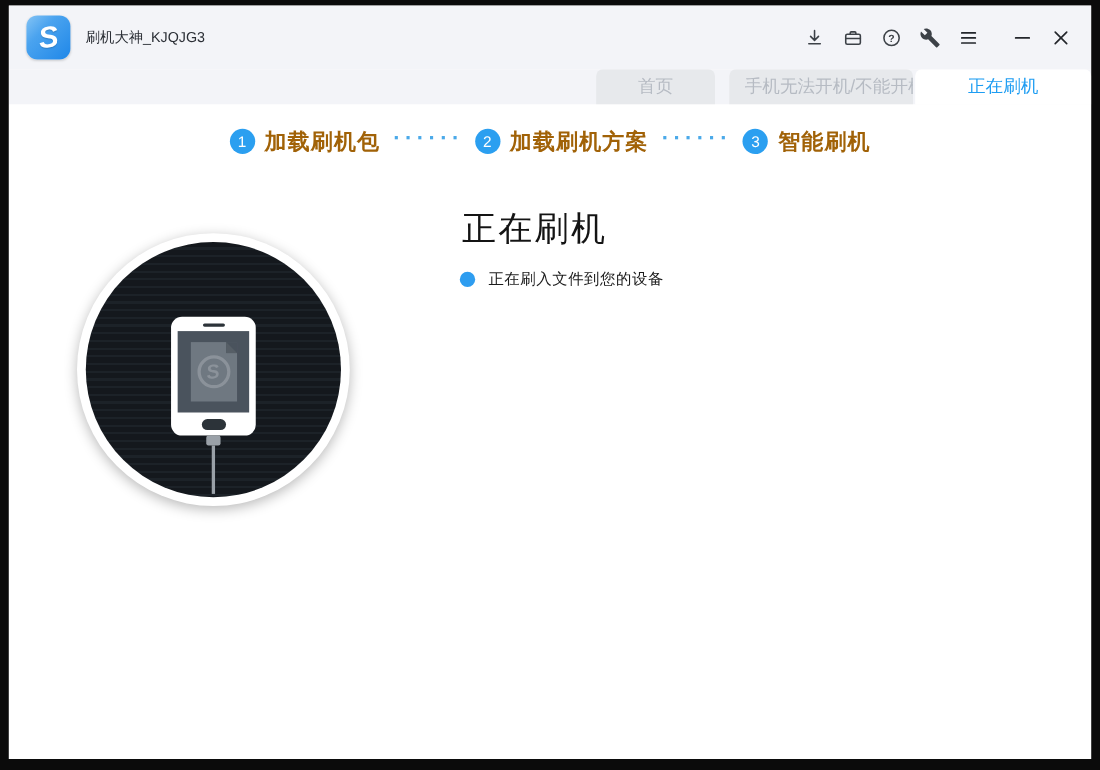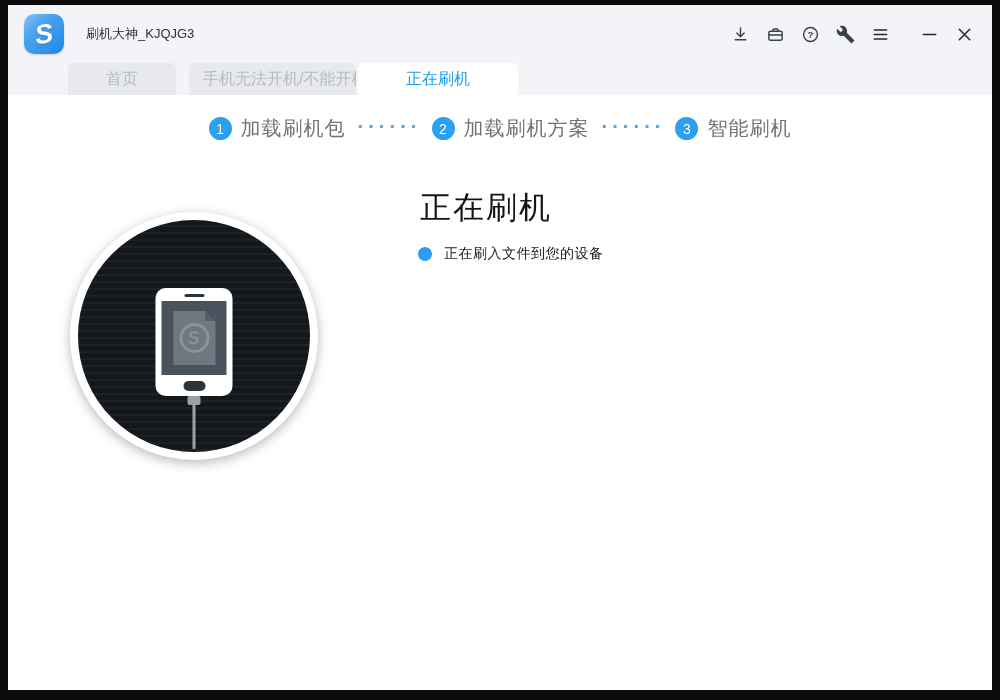--- a/index.html
+++ b/index.html
@@ -27,32 +27,32 @@
     border-radius:10px;
     background:linear-gradient(135deg,#85c4f5 0%,#4aa3ef 35%,#1f87e8 100%);
     display:flex; align-items:center; justify-content:center;
     box-shadow:0 1px 2px rgba(0,0,0,.15);
   }
   .logo-s {
     color:#fff; font-size:27px; font-weight:bold; font-style:italic;
     transform:rotate(-8deg); line-height:1;
     text-shadow:0 1px 1px rgba(0,0,0,.15);
   }
-  .win-title { margin-left:22px; font-size:13px; color:#2b2f36; }
+  .win-title { margin-left:14px; font-size:13px; color:#2b2f36; }
   .tb-icons {
     position:absolute; right:18px; top:0; height:58px;
     display:flex; align-items:center; gap:15px;
   }
   .tb-icon { width:20px; height:20px; display:flex; align-items:center; justify-content:center; cursor:pointer; }
   .tb-icon svg { width:19px; height:19px; }
   .tb-icon.gap { margin-left:14px; }
   
   .tabbar {
     height:32px; background:#f3f4f8;
-    display:flex; align-items:flex-end; flex:0 0 auto;
+    display:flex; align-items:flex-end; flex:0 0 auto;justify-content:flex-end;
   }
   .tab {
     height:32px; display:flex; align-items:center; justify-content:center;
     border-radius:6px 6px 0 0;
     background:#e7e9ec; color:#b6bbc3;
     font-size:16px; white-space:nowrap; overflow:hidden;
     cursor:pointer;
   }
   .tab-home   { width:108px; margin-left:60px; }
   .tab-repair { width:167px; margin-left:13px; justify-content:flex-start; padding-left:14px; }
@@ -65,21 +65,21 @@
     position:absolute; top:20px; left:0; right:0;
     display:flex; align-items:center; justify-content:center;
   }
   .step { display:flex; align-items:center; }
   .step-num {
     width:23px; height:23px; border-radius:50%;
     background:#2b9ff0; color:#fff;
     font-size:14px; display:flex; align-items:center; justify-content:center;
     margin-right:9px; flex:0 0 auto;
   }
-  .step-label { font-size:20px; color:#737373; font-weight:400; letter-spacing:1px; }
+  .step-label { font-size:20px; color:#a16207; font-weight:700; letter-spacing:1px; }
   .step-dots {
     color:#4aa9e9; font-size:20px; font-weight:bold;
     letter-spacing:4px; margin:0 10px 6px 12px; line-height:1;
   }
   
   .illus {
     position:absolute; left:62px; top:117px;
     width:248px; height:248px; border-radius:50%;
     background:#ffffff;
     box-shadow:0 3px 12px rgba(0,0,0,.28);

